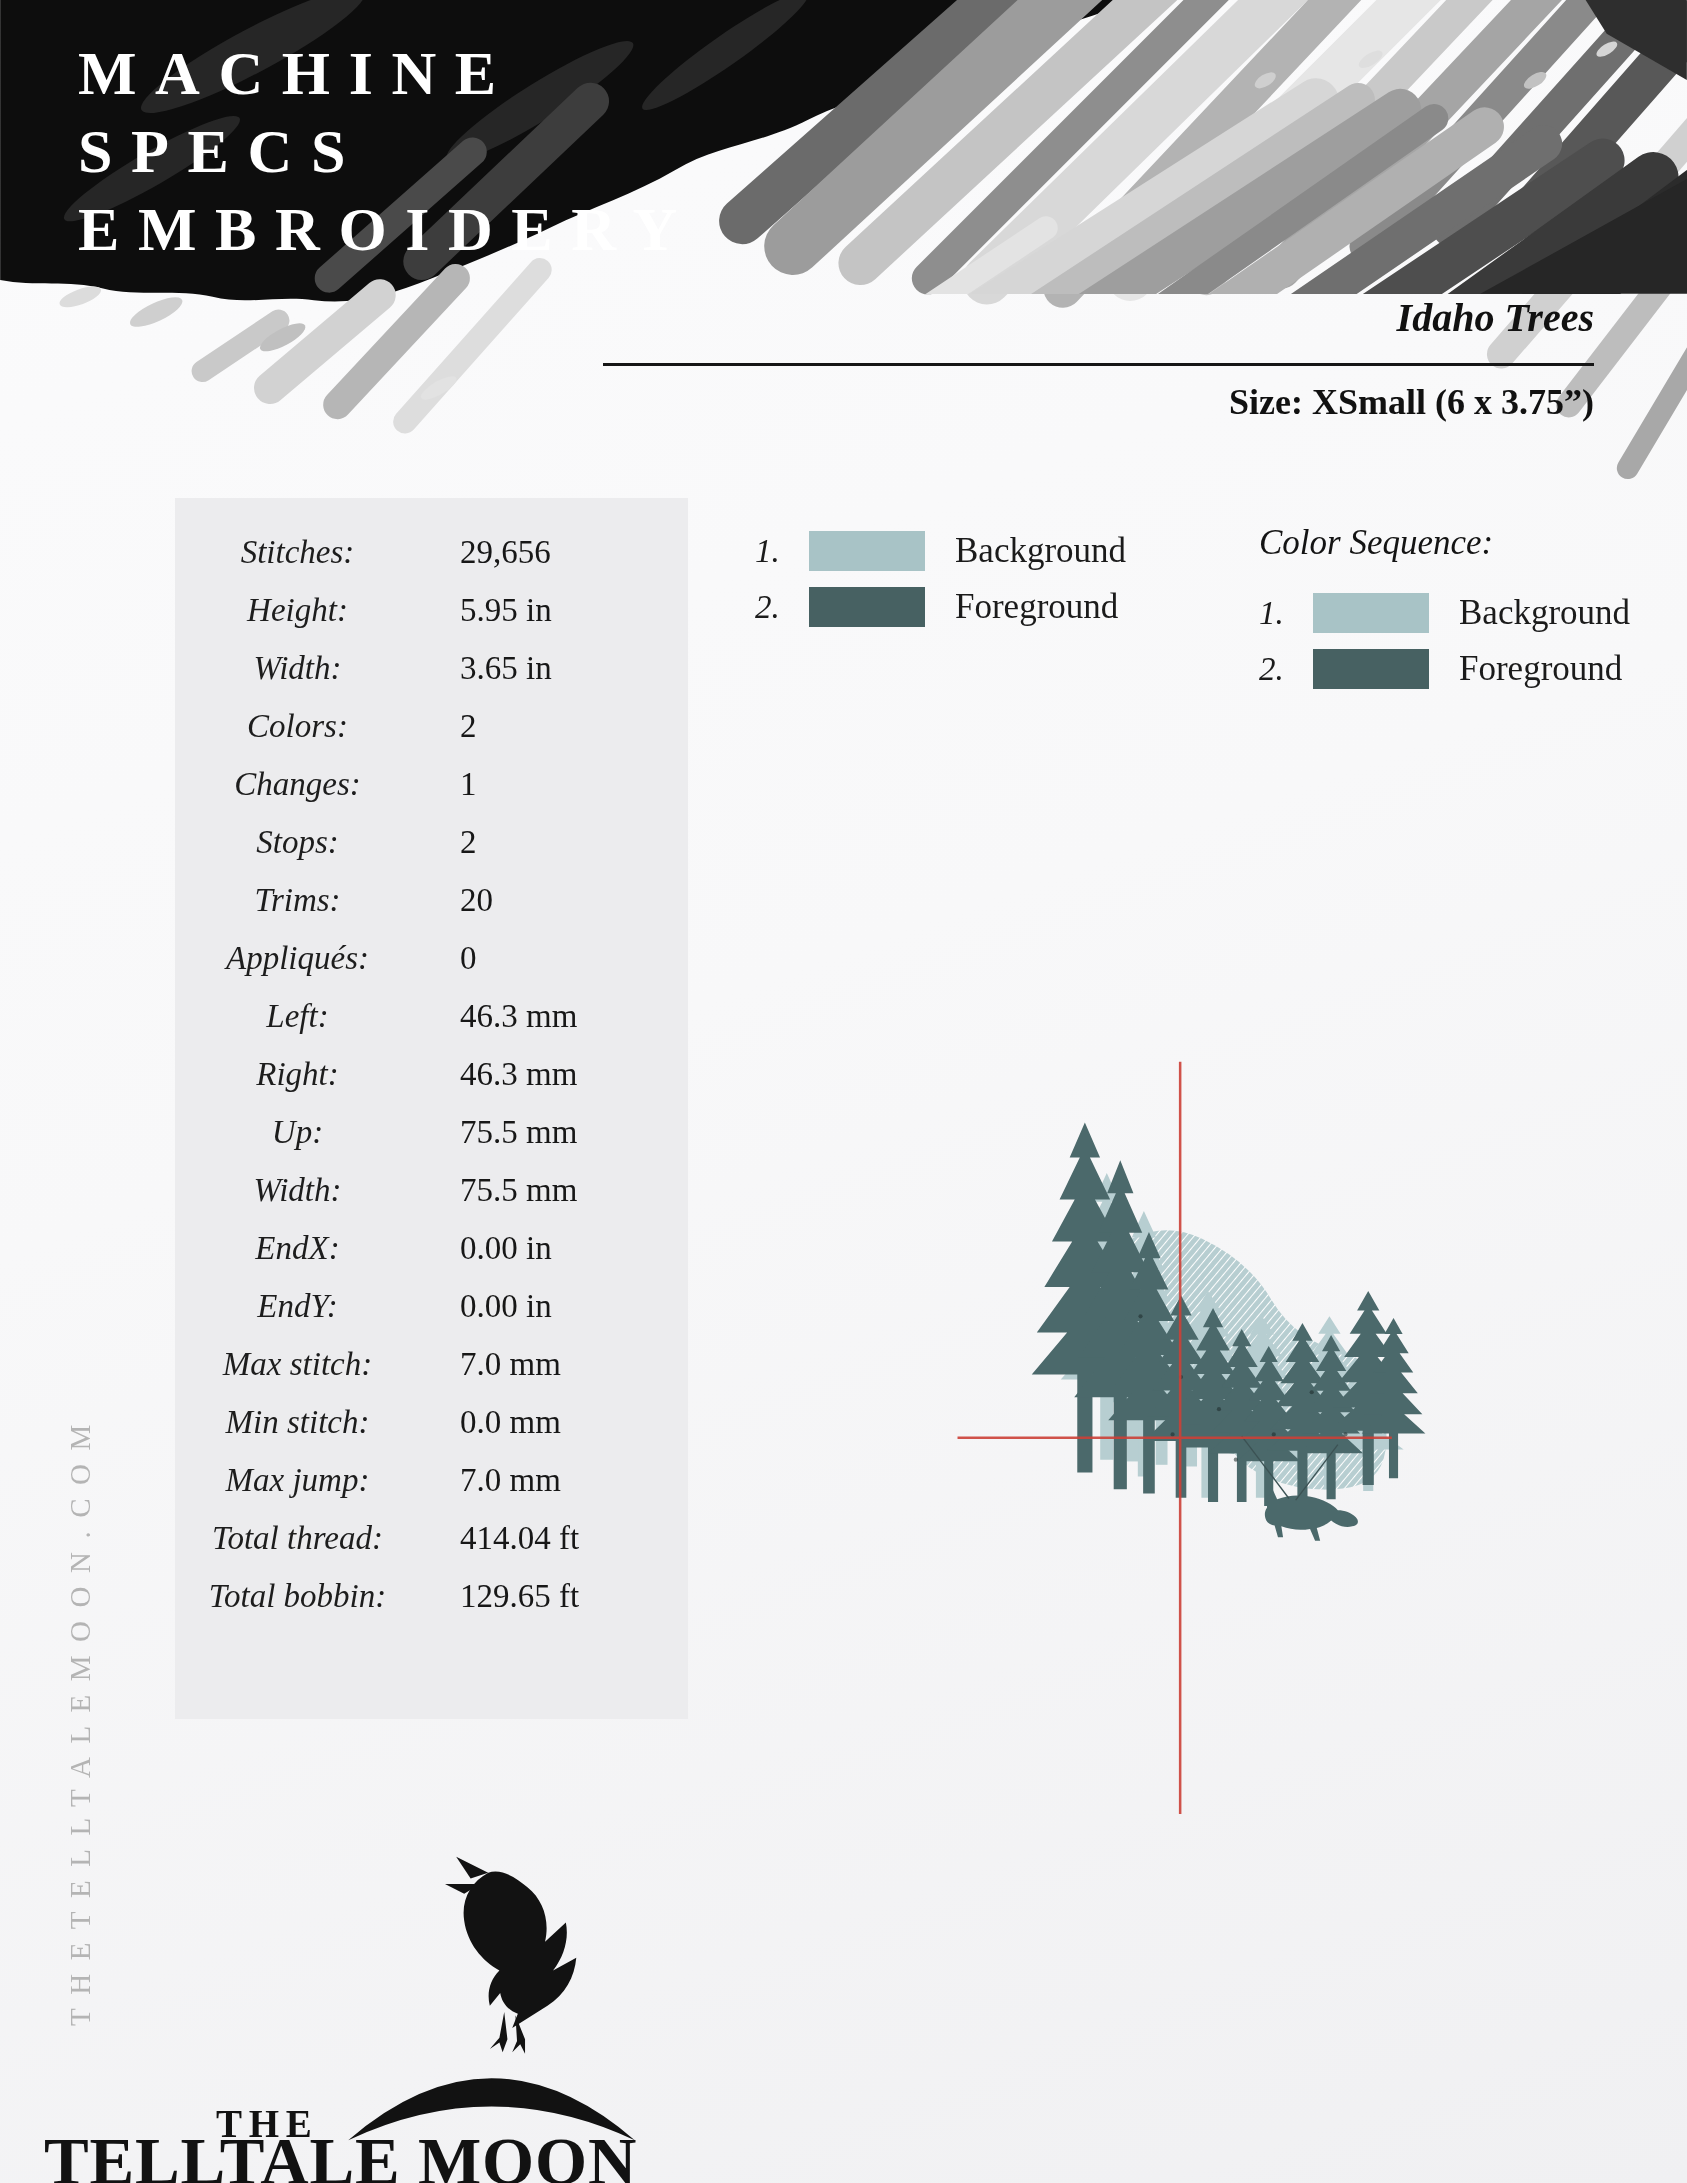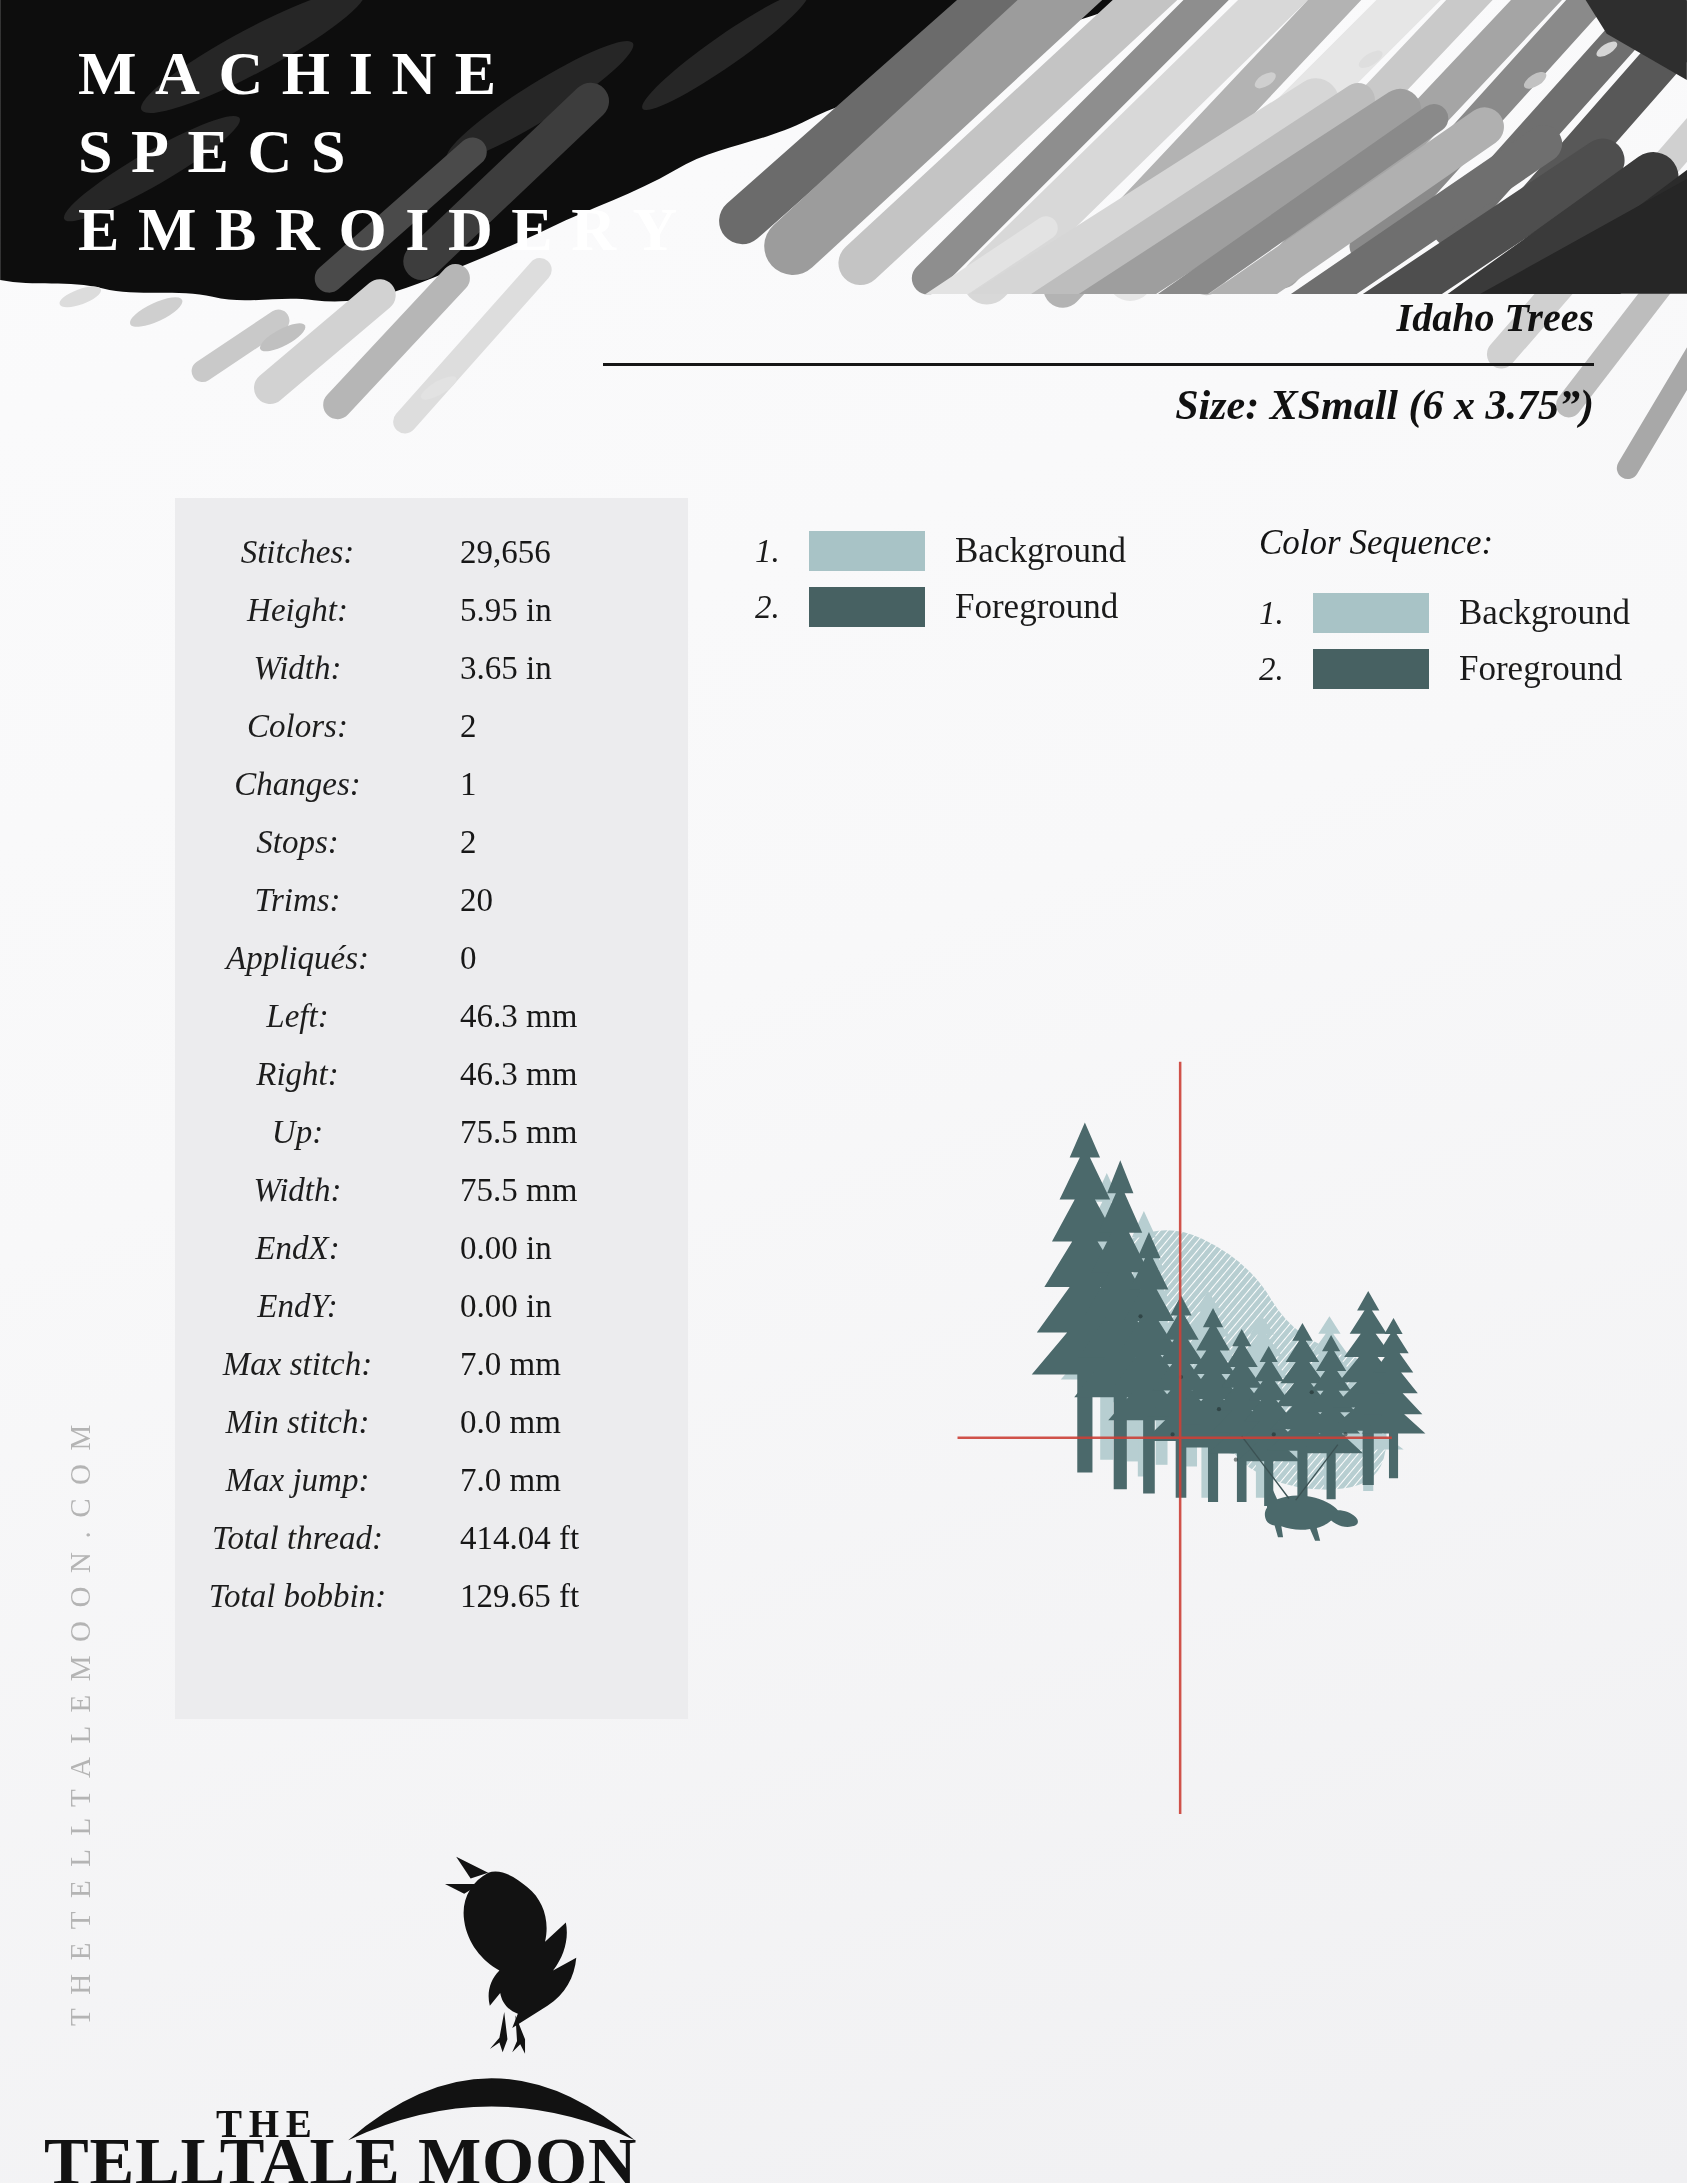--- a/index.html
+++ b/index.html
@@ -19,21 +19,21 @@
   .title-block { position:absolute; left:78px; top:34px; }
   .title-line {
     font-family:"Liberation Serif", serif;
     font-weight:bold; font-size:62px; letter-spacing:18.6px;
     color:#ffffff; line-height:78px; white-space:nowrap;
   }
 
   .head-right { position:absolute; right:93px; top:294px; width:995px; text-align:right; }
   .design-name { font-size:40px; font-weight:bold; font-style:italic; color:#111; }
   .head-rule { position:absolute; right:93px; top:363px; width:991px; height:3.4px; background:#161616; }
-  .size-line { position:absolute; right:93px; top:381px; font-size:42px; font-weight:bold; font-style:italic; color:#111;margin-left:36px; }
+  .size-line { position:absolute; right:93px; top:381px; font-size:36px; font-weight:bold; color:#111;margin-left:36px; }
 
   .specs-panel {
     position:absolute; left:175px; top:498px; width:513px; height:1221px;
     background:#ececee; padding-top:25px;
   }
   .spec-row { display:flex; height:58px; align-items:center; }
   .spec-label { width:245px; text-align:center; font-style:italic; font-size:33px; color:#1d1d1d; }
   .spec-value { margin-left:40px; font-size:33px; color:#171717; }
 
   .legend { position:absolute; top:523px; }

